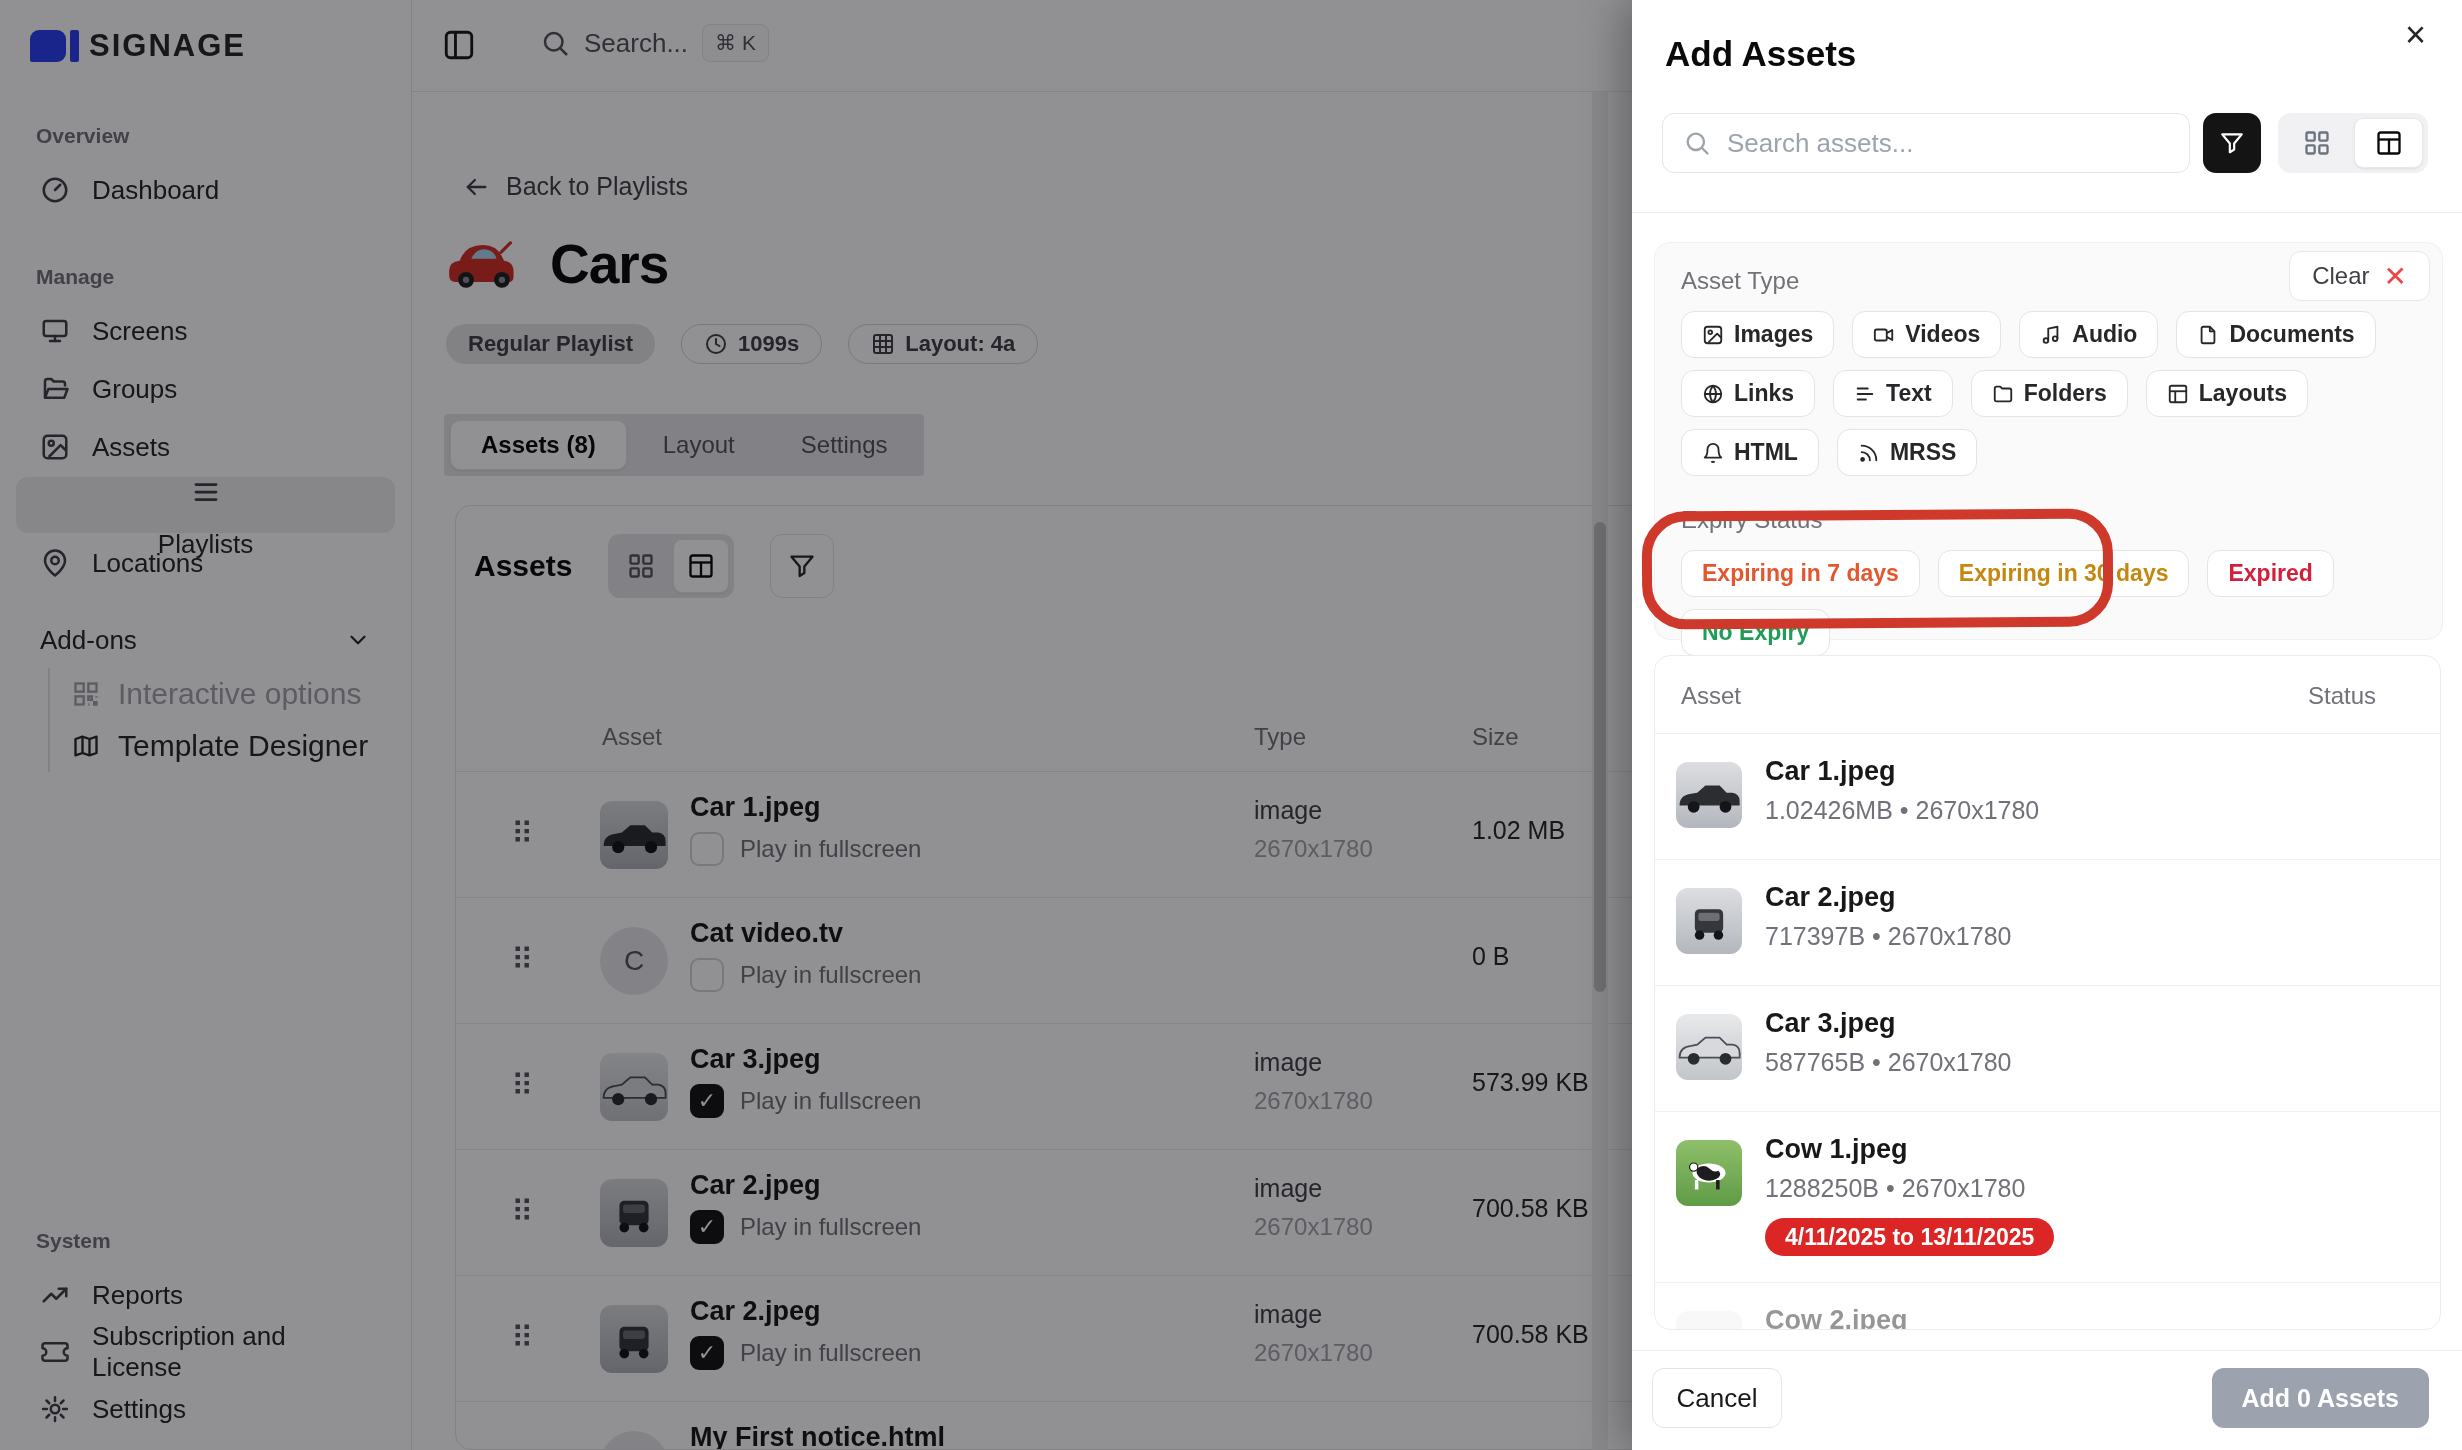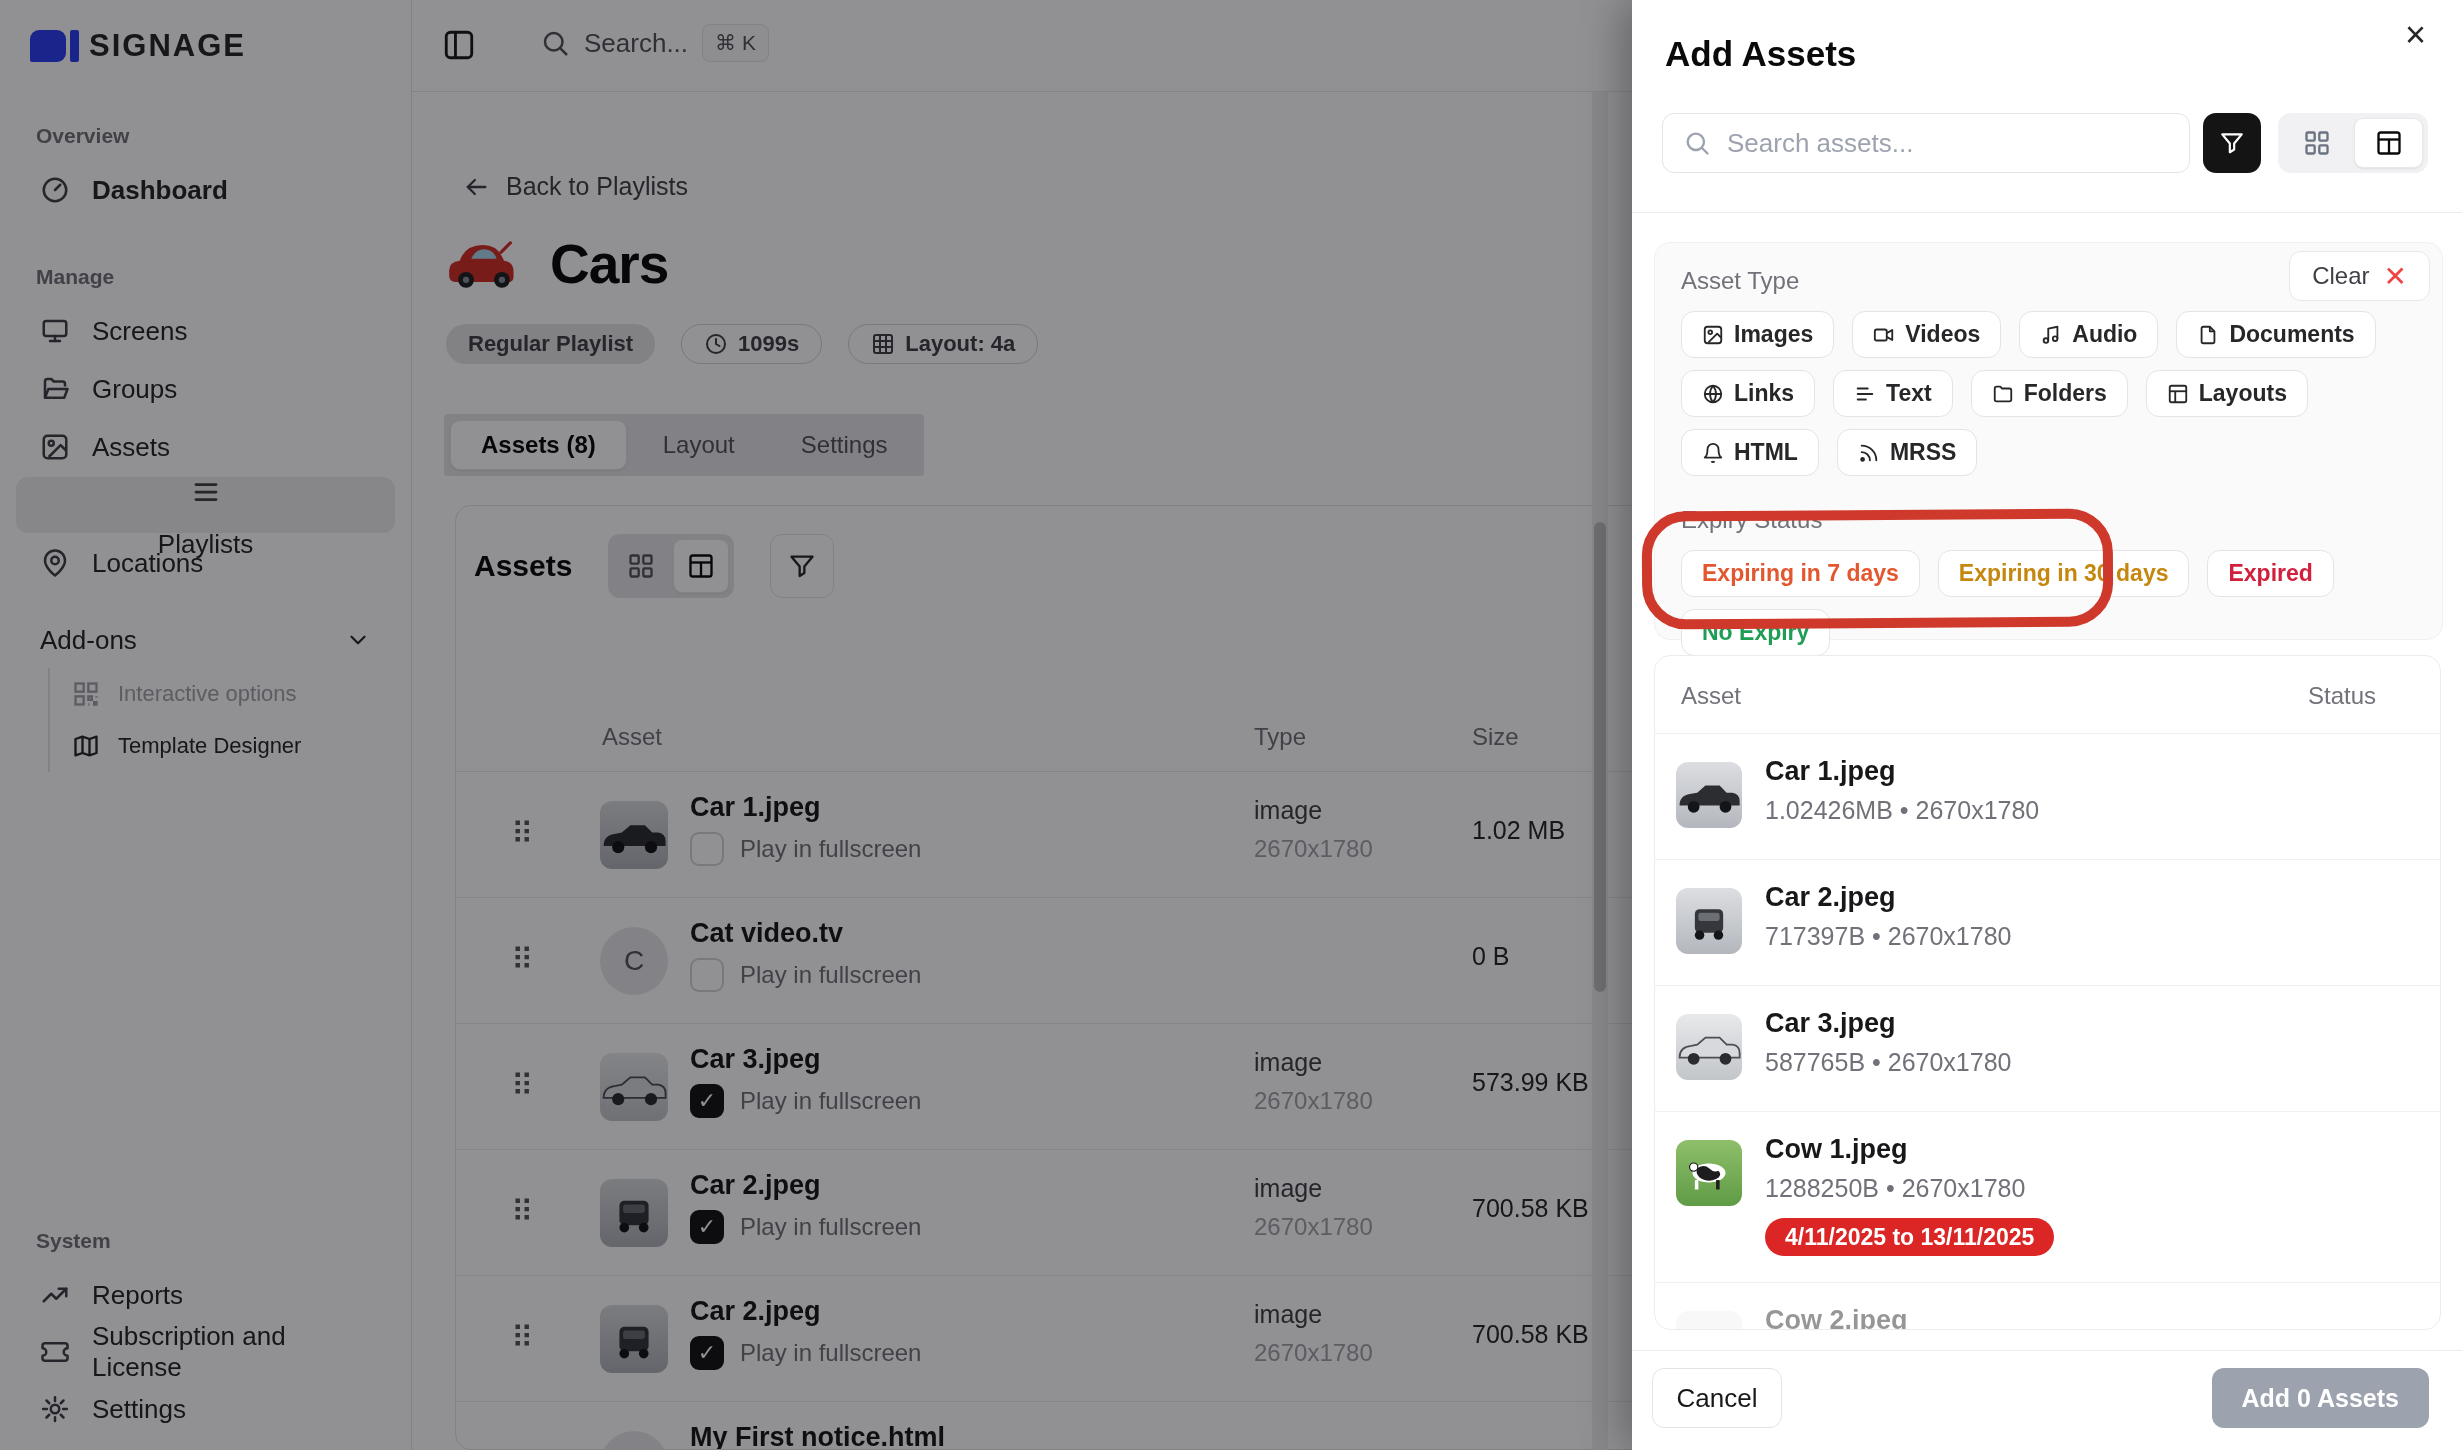--- a/index.html
+++ b/index.html
@@ -15,21 +15,21 @@
   .logo-bar { width:9px; height:32px; background:#2b3ff0; border-radius:2px; margin-right:6px; }
   .logo-text { font-size:31px; font-weight:700; letter-spacing:2px; color:#27272a; }
   .sec-label { padding-left:36px; font-size:21px; font-weight:600; color:#71717a; }
   .side-item { display:flex; align-items:center; gap:22px; height:56px; margin:1px 16px;
     padding:0 24px; border-radius:12px; font-size:26px; color:#27272a; cursor:pointer; }
   .side-item .i { color:#3f3f46; }
   .side-item.active { background:#ededef; font-weight:500;flex-direction:column; }
   .addons-row { display:flex; align-items:center; justify-content:space-between;
     margin:26px 16px 6px; padding:0 24px; height:44px; font-size:26px; color:#27272a; }
   .sub-wrap { margin-left:48px; border-left:2px solid #e4e4e7; padding-left:22px; }
-  .sub-item { display:flex; align-items:center; gap:18px; height:52px; font-size:22px; color:#27272a; }
+  .sub-item { display:flex; align-items:center; gap:18px; height:52px; font-size:30px; color:#27272a; }
   .sub-item.muted { color:#a1a1aa; }
   .sub-item.muted .i { color:#a1a1aa; }
   .sys-block { margin-top:auto; padding-bottom:12px; }
 
   
   .tophead { position:absolute; left:412px; top:0; width:2050px; height:92px; background:#fff;
     border-bottom:1px solid #e8e8ea; z-index:5; }
   .panel-toggle { position:absolute; left:30px; top:28px; color:#18181b; cursor:pointer; }
   .g-search { position:absolute; left:128px; top:24px; display:flex; align-items:center; gap:14px; cursor:pointer; }
   .g-search .ph { font-size:26px; color:#52525b; }
@@ -154,21 +154,21 @@
 <body>
 
 <nav class="sidebar">
   <div class="logo-row">
     <span class="logo-mark"></span>
     <span class="logo-bar"></span>
     <span class="logo-text">SIGNAGE</span>
   </div>
 
   <div class="sec-label" style="margin-top:32px;">Overview</div>
-  <div class="side-item" style="margin-top:14px;font-weight:bold;">
+  <div class="side-item" style="margin-top:14px;">
     <svg class="i" width="30" height="30" viewBox="0 0 24 24" fill="none" stroke="currentColor" stroke-width="2" stroke-linecap="round">
         <circle cx="12" cy="12" r="9"></circle>
         <line x1="12" y1="12" x2="16.2" y2="7.8"></line>
       </svg>
     <span>Dashboard</span>
   </div>
 
   <div class="sec-label" style="margin-top:46px;">Manage</div>
   <div class="side-item" style="margin-top:14px;">
     <svg class="i" width="30" height="30" viewBox="0 0 24 24" fill="none" stroke="currentColor" stroke-width="2" stroke-linecap="round">

